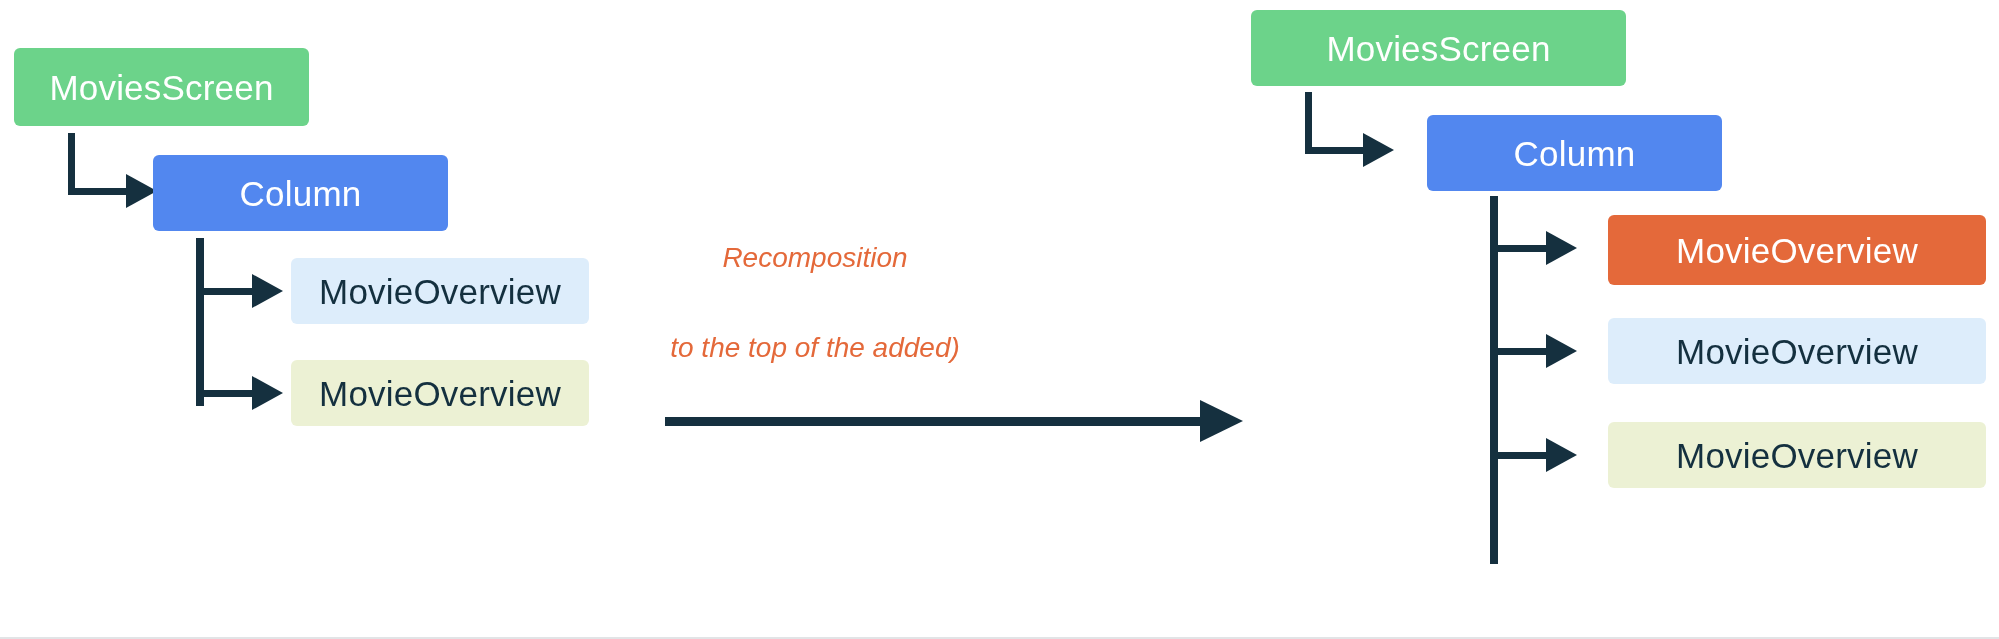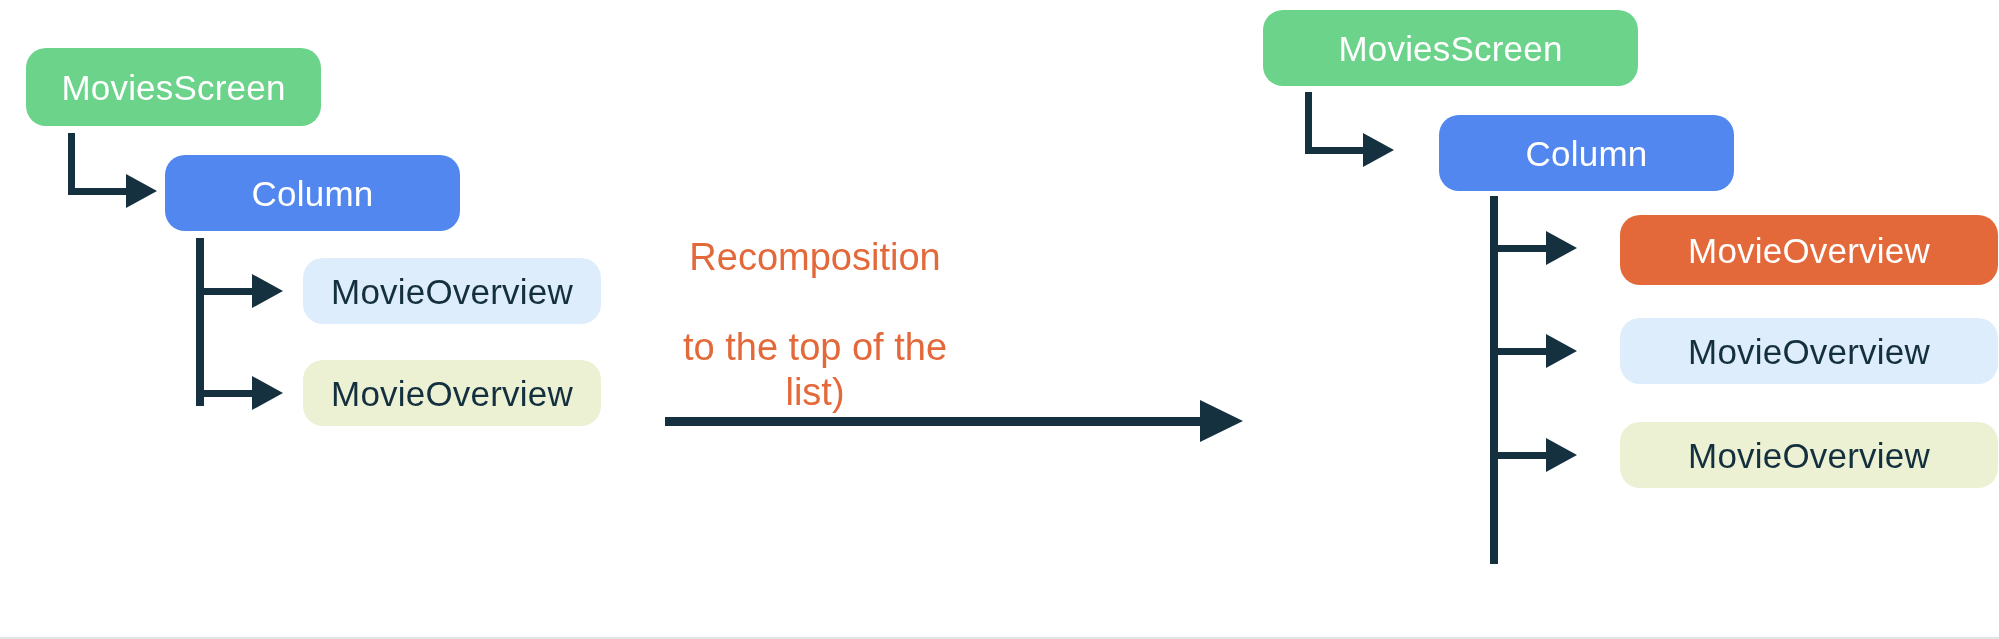--- a/index.html
+++ b/index.html
@@ -15,28 +15,27 @@
     width: 1999px;
     height: 639px;
     background: #ffffff;
     overflow: hidden;
   }
   .node {
     position: absolute;
     display: flex;
     align-items: center;
     justify-content: center;
-    border-radius: 20px;
+    border-radius: 6px;
     box-sizing: border-box;
     font-size: 35px;
     line-height: 1;
     letter-spacing: 0.2px;
     white-space: nowrap;
     font-family: "Liberation Sans", sans-serif;
-    margin-left: 12px;
   }
   .node.green  { background: #6cd38a; color: #ffffff; }
   .node.blue   { background: #5287ef; color: #ffffff; }
   .node.orange { background: #e4693a; color: #ffffff; }
   .node.lblue  { background: #ddedfb; color: #14303f; }
   .node.lyellow{ background: #ecf1d4; color: #14303f; }
 
   .conn {
     position: absolute;
     background: #15303f;
@@ -49,25 +48,26 @@
     width: 0;
     height: 0;
     border-top: 17px solid transparent;
     border-bottom: 17px solid transparent;
     border-left: 31px solid #15303f;
   }
 
   #center-label {
     position: absolute;
     color: #e4693a;
-    font-size: 38px;
+    font-size: 28px;
     line-height: 45px;
     text-align: center;
     font-family: "Liberation Sans", sans-serif;
     white-space: pre-line;
+    font-style: italic;
   }
   #center-label .line { display: block; }
 
   .big-arrow-shaft {
     position: absolute;
     height: 9px;
     background: #15303f;
   }
   .big-arrowhead {
     position: absolute;
@@ -114,21 +114,21 @@
 
   <div class="conn h" style="left:196px; top:390px; width:62px;"></div>
   <div class="arrowhead" style="left:252px; top:376px;"></div>
 
   <div class="node lyellow" style="left:291px; top:360px; width:298px; height:66px;">
     <span>MovieOverview</span>
   </div>
 
   <div id="center-label" style="left:660px; top:190px; width:310px;">
     <span class="line">Recomposition</span>
-    <span class="line">to the top of the list)</span>
+    <span class="line">to the top of the added)</span>
   </div>
 
   <div class="big-arrow-shaft" style="left:665px; top:417px; width:540px;"></div>
   <div class="big-arrowhead" style="left:1200px; top:400px;"></div>
 
   <div class="node green" style="left:1251px; top:10px; width:375px; height:76px;">
     <span>MoviesScreen</span>
   </div>
 
   <div class="conn v" style="left:1305px; top:92px; height:62px;"></div>

